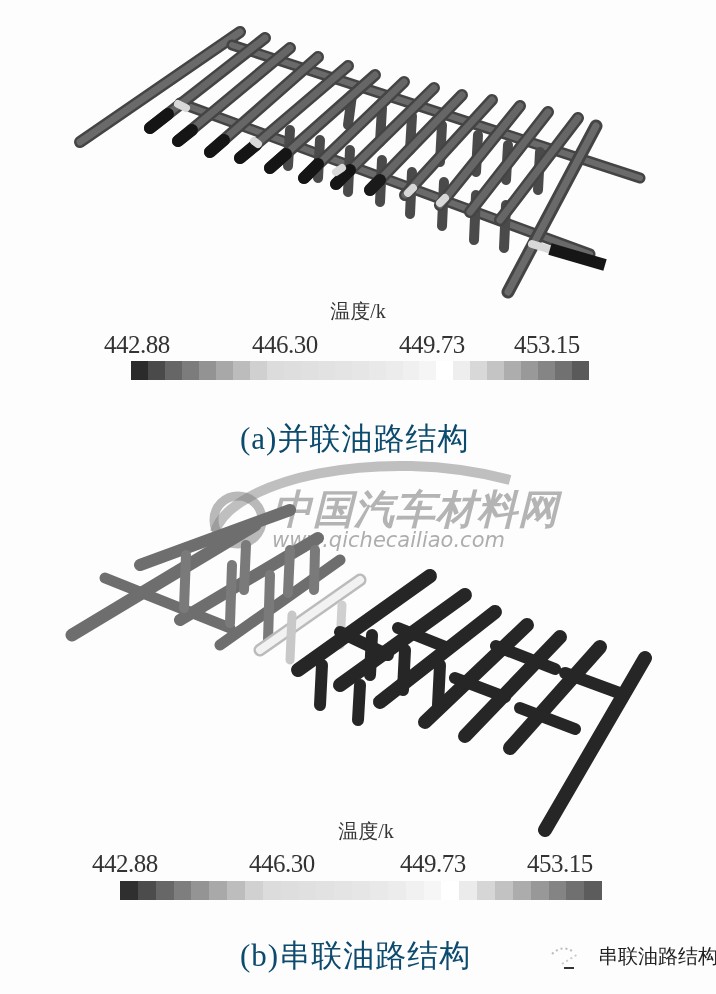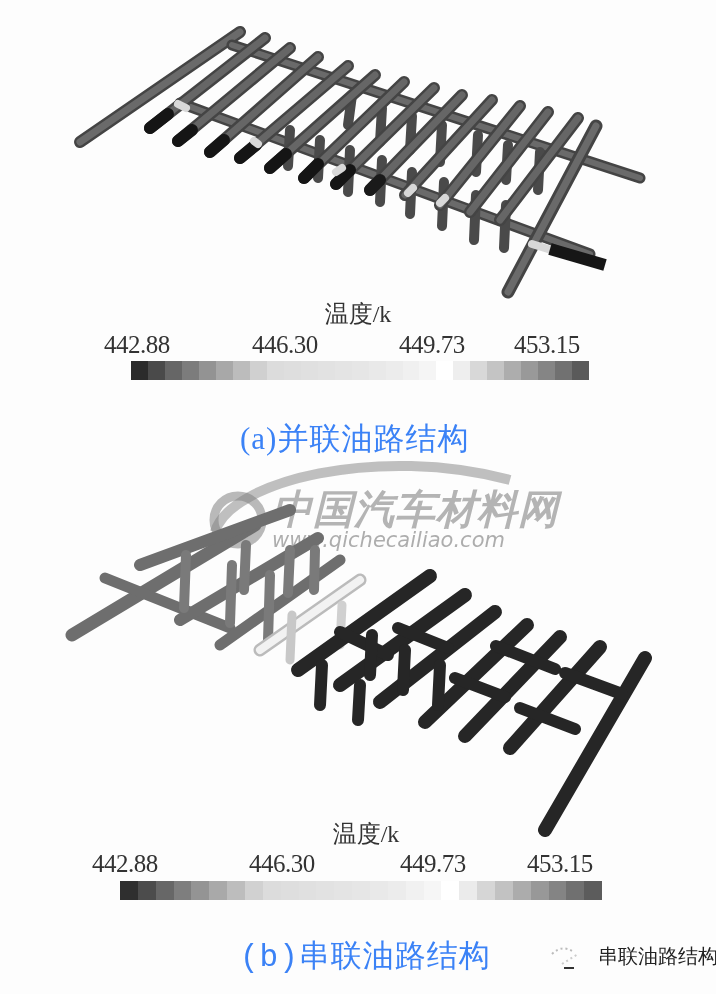--- a/index.html
+++ b/index.html
@@ -1,24 +1,24 @@
 <!DOCTYPE html>
 <html><head>
 <meta charset="utf-8">
 <style>
   html, body { margin: 0; padding: 0; background: #fdfdfd; }
   body { width: 716px; height: 994px; position: relative; overflow: hidden;
          font-family: "Liberation Serif", "DejaVu Serif", serif; color: #2a2a2a; }
   .panel { position: absolute; left: 0; width: 716px; }
   .render { position: absolute; left: 0; top: 0; }
-  .cb-title { position: absolute; font-size: 24px; color: #333; text-align: center; width: 200px; }
+  .cb-title { position: absolute; font-size: 20px; color: #333; text-align: center; width: 200px; }
   .cb-tick { position: absolute; font-size: 25px; color: #333; letter-spacing: -0.5px; }
   .cb-bar { position: absolute; height: 19px; display: flex; }
   .cb-bar span { flex: 1; height: 100%; }
-  .caption { position: absolute; font-size: 31px; color: #3b82f6; letter-spacing: 1px; white-space: nowrap; }
+  .caption { position: absolute; font-size: 31px; color: #0c4a6e; letter-spacing: 1px; white-space: nowrap; }
   .watermark { position: absolute; pointer-events: none; }
   .wm-cn { position: absolute; font-family: "DejaVu Sans", sans-serif; font-weight: bold; font-style: italic;
            font-size: 40px; color: rgba(120,120,120,0.55); letter-spacing: 1px; white-space: nowrap; }
   .wm-url { position: absolute; font-family: "DejaVu Sans", sans-serif; font-style: italic;
             font-size: 21px; color: rgba(120,120,120,0.6); white-space: nowrap; }
   .brand { position: absolute; font-family: "DejaVu Sans", sans-serif; font-size: 20px; color: #222; white-space: nowrap; }
   .brand-icon { position: absolute; }
 </style>
 </head>
 <body>
@@ -248,21 +248,21 @@
       <span style="background: rgb(235, 235, 235);"></span>
       <span style="background: rgb(214, 214, 214);"></span>
       <span style="background: rgb(194, 194, 194);"></span>
       <span style="background: rgb(172, 172, 172);"></span>
       <span style="background: rgb(152, 152, 152);"></span>
       <span style="background: rgb(132, 132, 132);"></span>
       <span style="background: rgb(112, 112, 112);"></span>
       <span style="background: rgb(92, 92, 92);"></span>
     </div>
 
-  <div class="caption" style="left:240px;top:455px;font-family:Liberation Mono, monospace;">(b)串联油路结构</div>
+  <div class="caption" style="left:240px;top:455px;">(b)串联油路结构</div>
 
   <svg class="brand-icon" width="40" height="30" style="left:548px;top:462px;">
     <path d="M4 12 Q 14 2 26 10" stroke="#bbb" stroke-width="2" stroke-dasharray="2 3" fill="none"></path>
     <path d="M14 22 L 30 12" stroke="#ccc" stroke-width="2" stroke-dasharray="2 3" fill="none"></path>
     <line x1="16" y1="26" x2="26" y2="26" stroke="#333" stroke-width="2"></line>
   </svg>
   <div class="brand" style="left:598px;top:463px;">串联油路结构</div>
 </div>
 
 </body></html>

